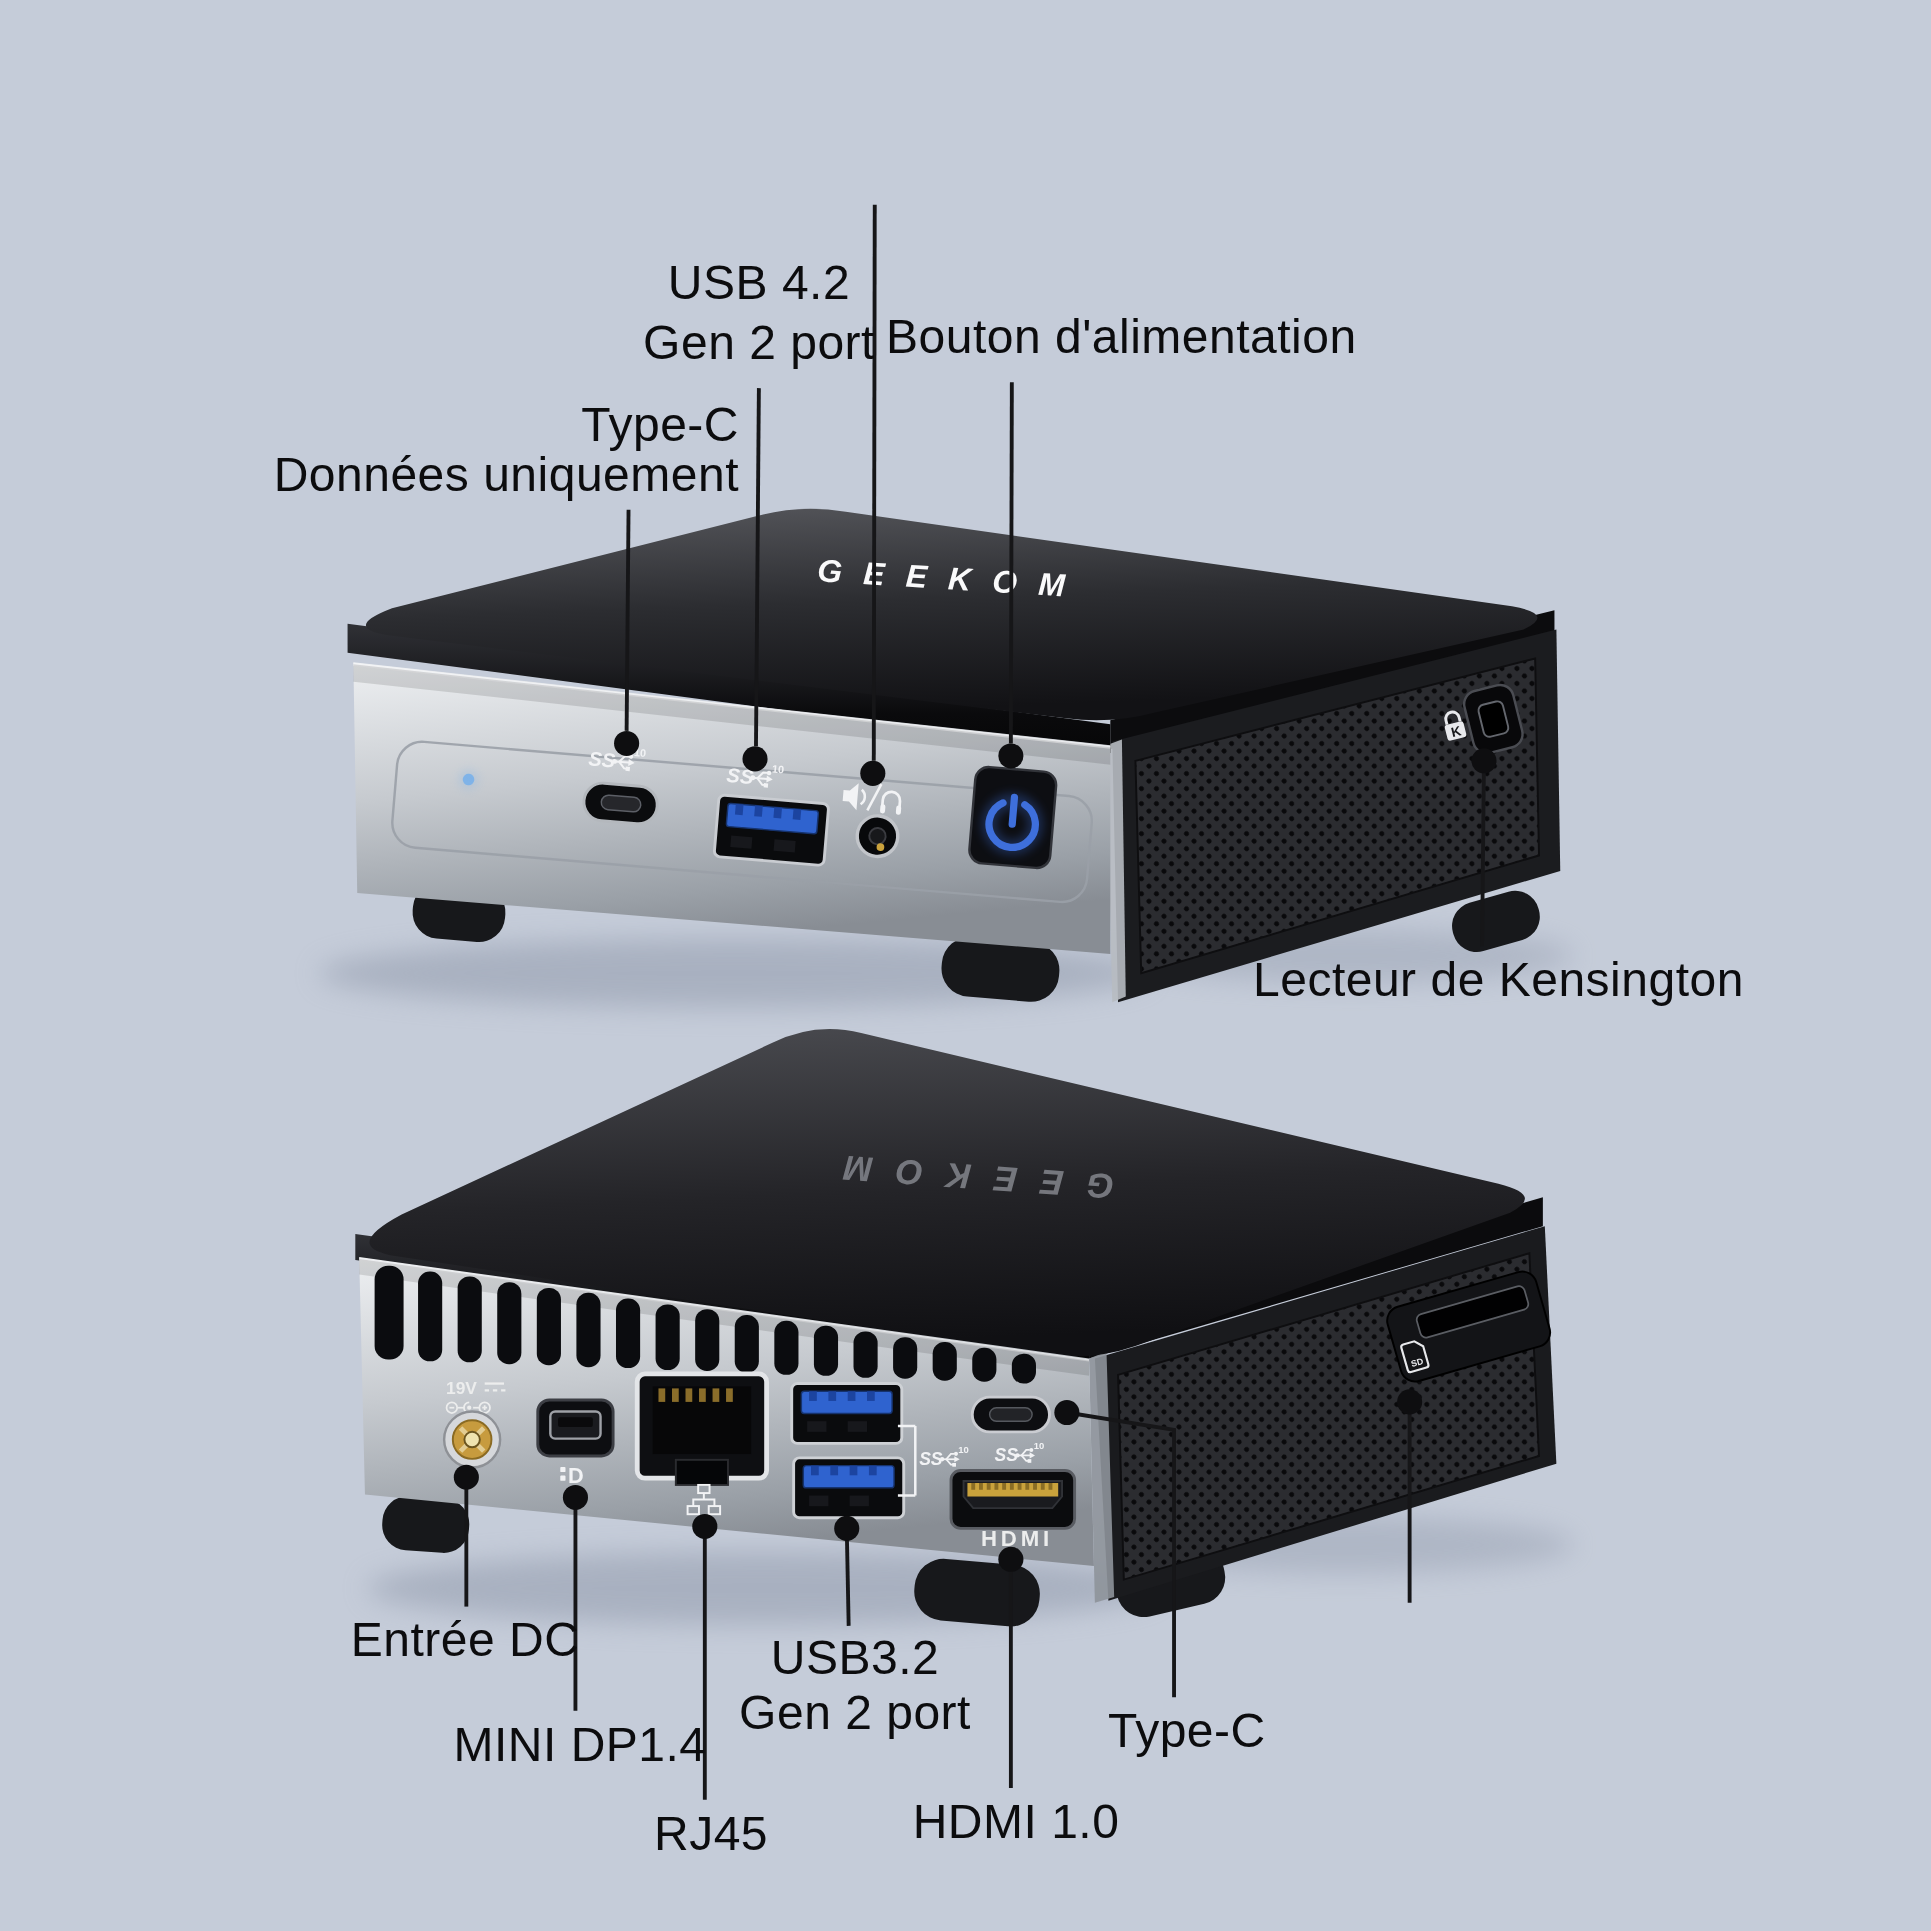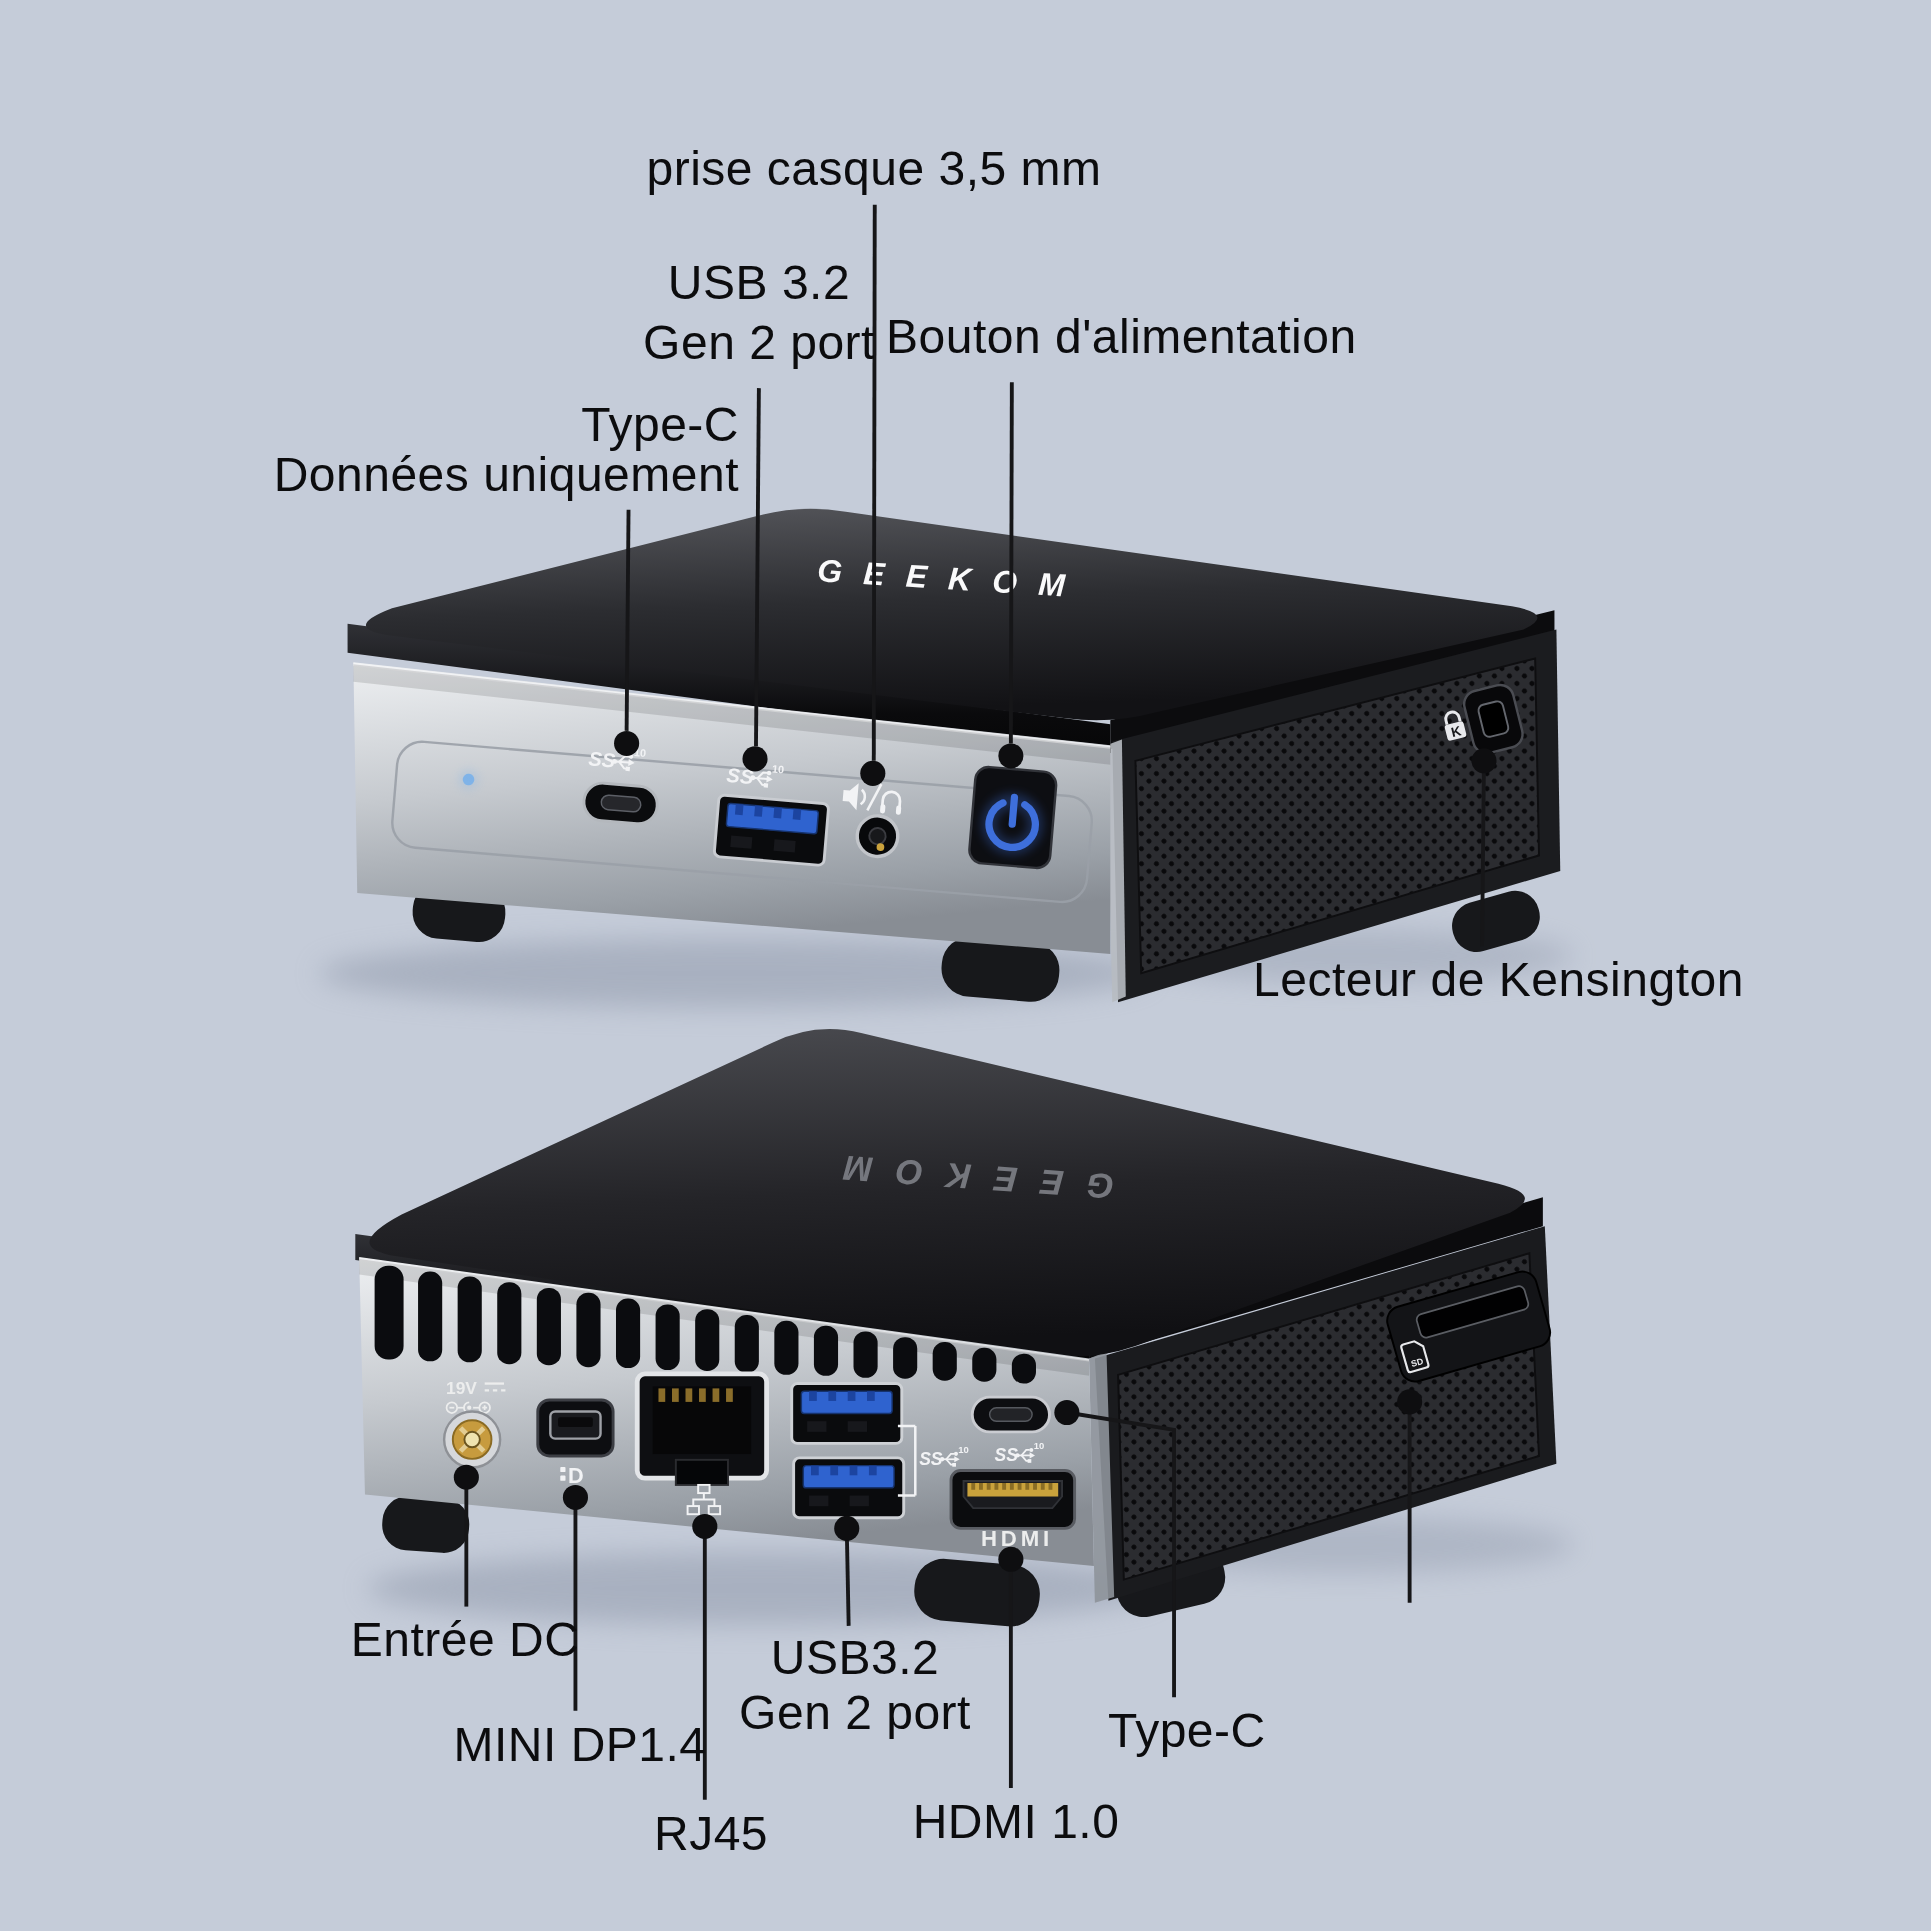--- a/index.html
+++ b/index.html
@@ -347,24 +347,23 @@
     <circle cx="483" cy="1530" r="13"></circle>
     <circle cx="596" cy="1551" r="13"></circle>
     <circle cx="730" cy="1581" r="13"></circle>
     <circle cx="877" cy="1583" r="13"></circle>
     <circle cx="1047" cy="1615" r="13"></circle>
     <circle cx="1105" cy="1463" r="13"></circle>
     <circle cx="1460" cy="1452" r="13"></circle>
   </g>
 </svg>
 
-<div class="lbl c" style="left:874px;top:141px">prise casque 3,5 mm</div>
 
 <div class="lbl c" style="left:759px;top:253px;line-height:60px">
-  <div>USB 3.2</div>
+  <div>USB 4.2</div>
   <div>Gen 2 port</div>
 </div>
 
 <div class="lbl" style="left:886px;top:309px">Bouton d'alimentation</div>
 
 <div class="lbl r gap" style="left:739px;top:400px">
   <div>Type-C</div>
   <div>Données uniquement</div>
 </div>
 

